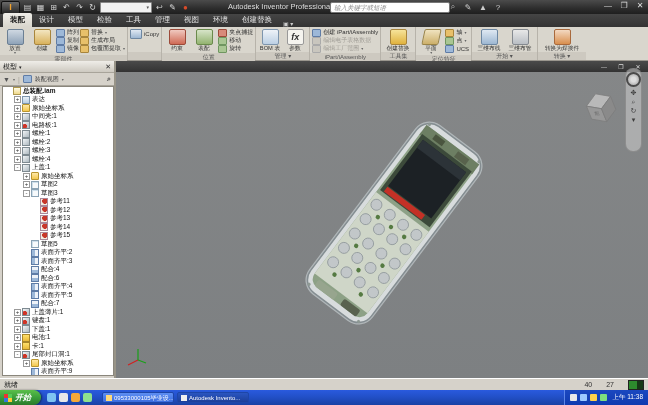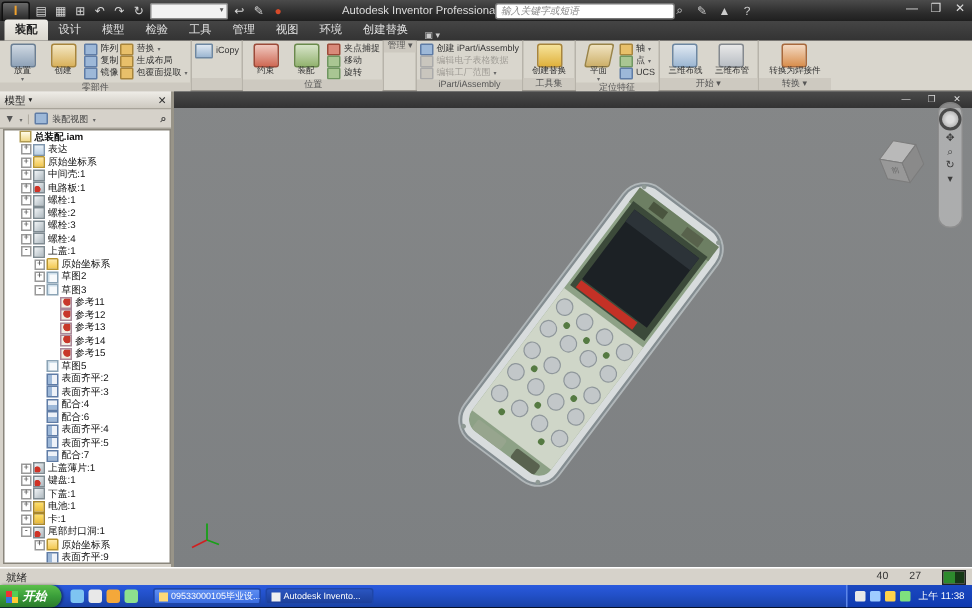--- a/index.html
+++ b/index.html
@@ -254,20 +254,30 @@
         <div class="smallbtn">
             <span class="sicon sq-g"></span>
             <span>旋转</span>
           </div>
       </div>
     </div>
     <div class="plabel">位置</div>
   </div>
 
   <div class="panel">
+    <div class="pbody">
+      <div class="bigbtn" style="width:24px;">
+        <span class="bicon i-bom"></span>
+        <span class="blabel" style="white-space:normal;width:22px;">BOM 表</span>
+      </div>
+      <div class="bigbtn" style="width:24px;">
+        <span class="bicon i-params">fx</span>
+        <span class="blabel">参数</span>
+      </div>
+    </div>
     <div class="plabel"><span>管理</span> ▾</div>
   </div>
 
   <div class="panel">
     <div class="pbody">
       <div class="smallcol">
         <div class="smallbtn">
             <span class="sicon sq-b"></span>
             <span>创建 iPart/iAssembly</span>
           </div>

